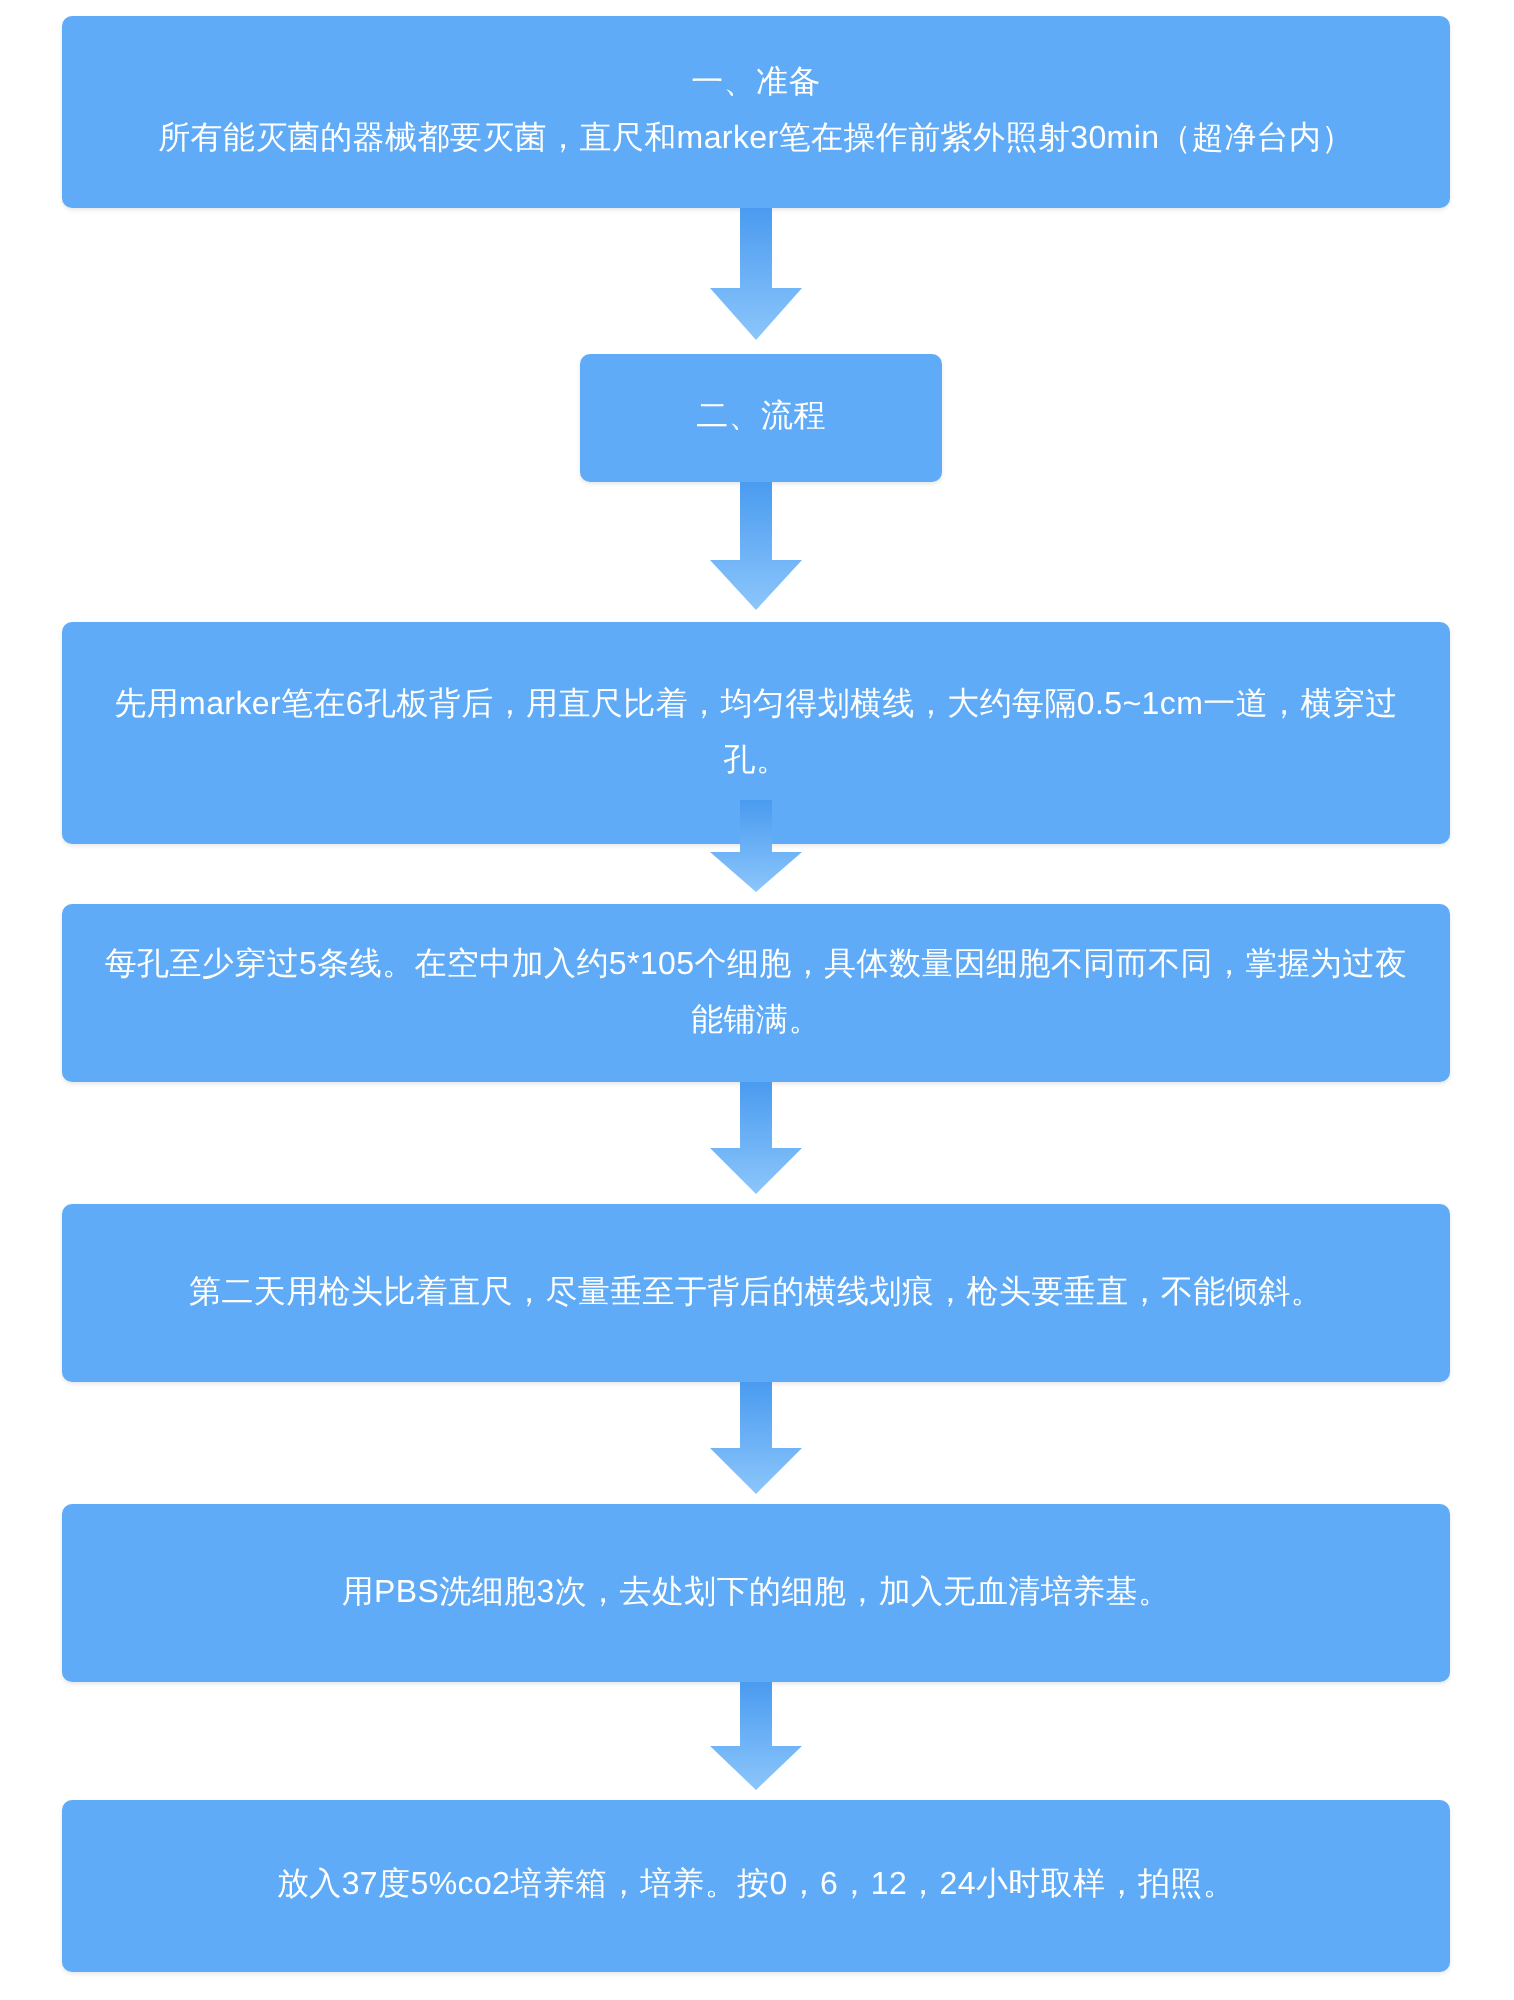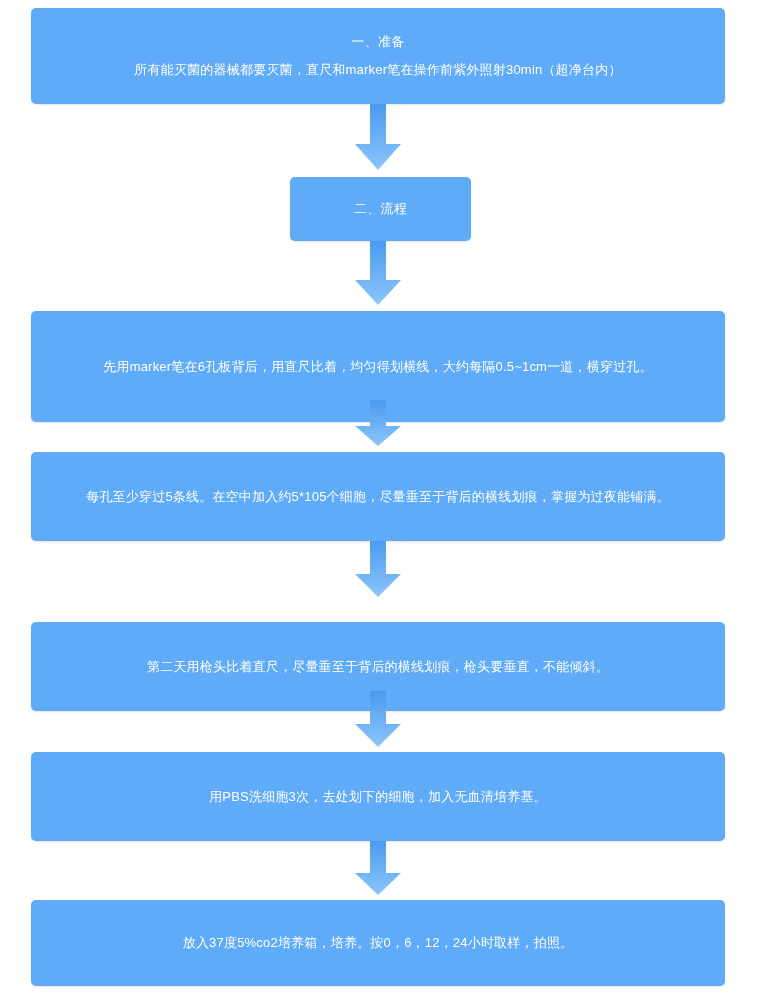--- a/index.html
+++ b/index.html
@@ -27,39 +27,39 @@
     position: absolute;
     box-sizing: border-box;
     background: #5fabf7;
     border-radius: 5px;
     color: #ffffff;
     display: flex;
     align-items: center;
     justify-content: center;
     text-align: center;
     padding: 4px 14px;
-    font-size: 13px;
+    font-size: 16px;
     line-height: 28px;
     letter-spacing: 0.2px;
     font-weight: 400;
     box-shadow: 0 1px 2px rgba(0,0,0,0.10);
   }
 
   .node .label {
     display: block;
     width: 100%;
     white-space: pre-line;
   }
 
   
   .n1 { left: 31px;  top: 8px;   width: 694px; height: 96px; }
   .n2 { left: 290px; top: 177px; width: 181px; height: 64px; font-family: Liberation Serif, serif; }
   .n3 { left: 31px;  top: 311px; width: 694px; height: 111px; }
   .n4 { left: 31px;  top: 452px; width: 694px; height: 89px; }
-  .n5 { left: 31px;  top: 602px; width: 694px; height: 89px; margin-top: 20px; }
+  .n5 { left: 31px;  top: 602px; width: 694px; height: 89px; }
   .n6 { left: 31px;  top: 752px; width: 694px; height: 89px; justify-content: flex-end; }
   .n7 { left: 31px;  top: 900px; width: 694px; height: 86px; }
 
   
   .arrow {
     position: absolute;
     width: 54px;
   }
   .arrow svg { display: block; width: 100%; height: 100%; }
 
@@ -118,21 +118,21 @@
         <linearGradient id="g3" x1="0" y1="0" x2="0" y2="1">
           <stop offset="0%" stop-color="#4a9bf0"></stop>
           <stop offset="100%" stop-color="#8cc6fb"></stop>
         </linearGradient>
       </defs>
       <path d="M19,0 L35,0 L35,26 L50,26 L27,46 L4,26 L19,26 Z" fill="url(#g3)"></path>
     </svg>
   </div>
 
   <div class="node n4">
-    <span class="label">每孔至少穿过5条线。在空中加入约5*105个细胞，尽量垂至于背后的横线划痕，掌握为过夜能铺满。</span>
+    <span class="label">每孔至少穿过5条线。在空中加入约5*105个细胞，具体数量因细胞不同而不同，掌握为过夜能铺满。</span>
   </div>
 
   <div class="arrow a4">
     <svg viewBox="0 0 54 58" preserveAspectRatio="none" aria-hidden="true">
       <defs>
         <linearGradient id="g4" x1="0" y1="0" x2="0" y2="1">
           <stop offset="0%" stop-color="#4a9bf0"></stop>
           <stop offset="100%" stop-color="#8cc6fb"></stop>
         </linearGradient>
       </defs>

